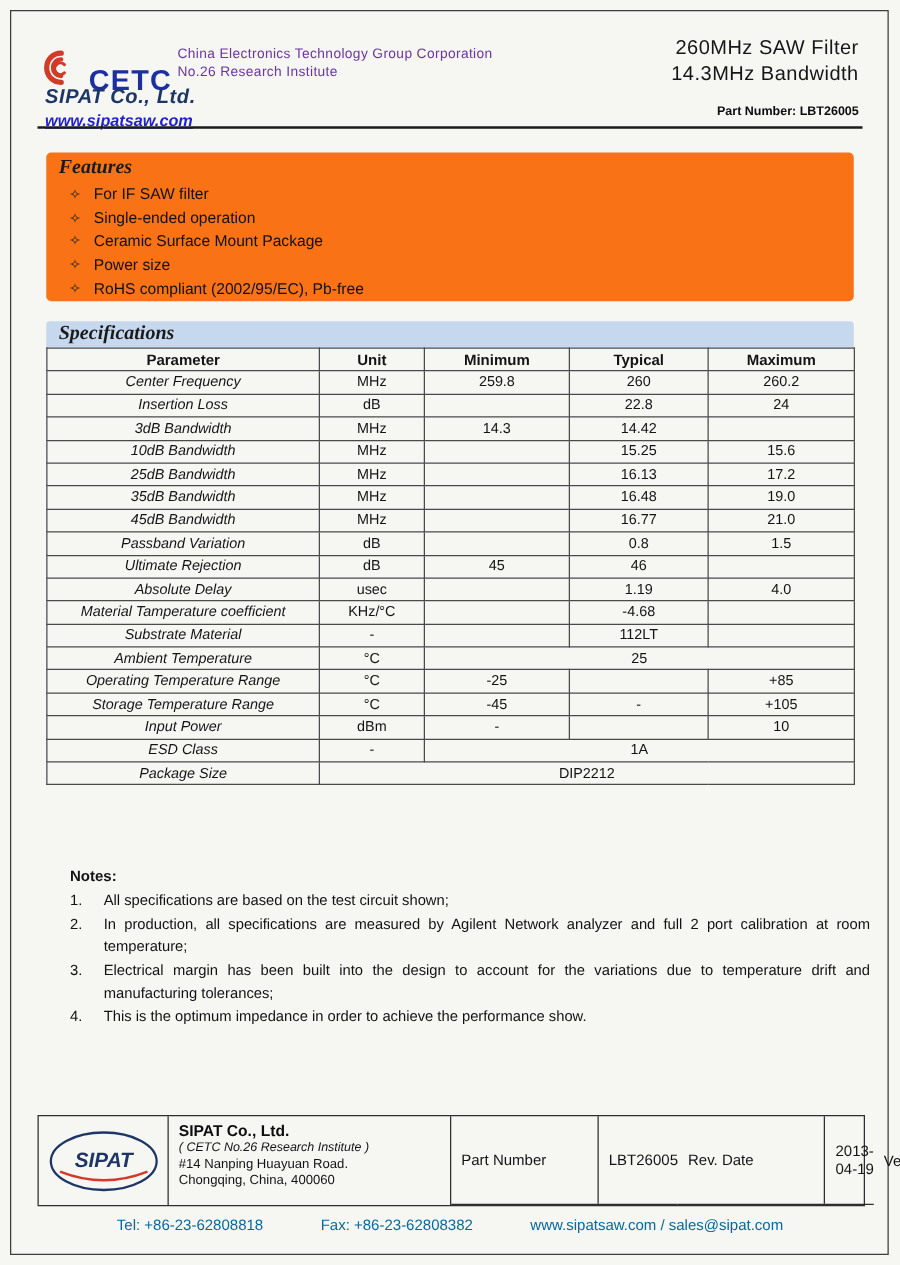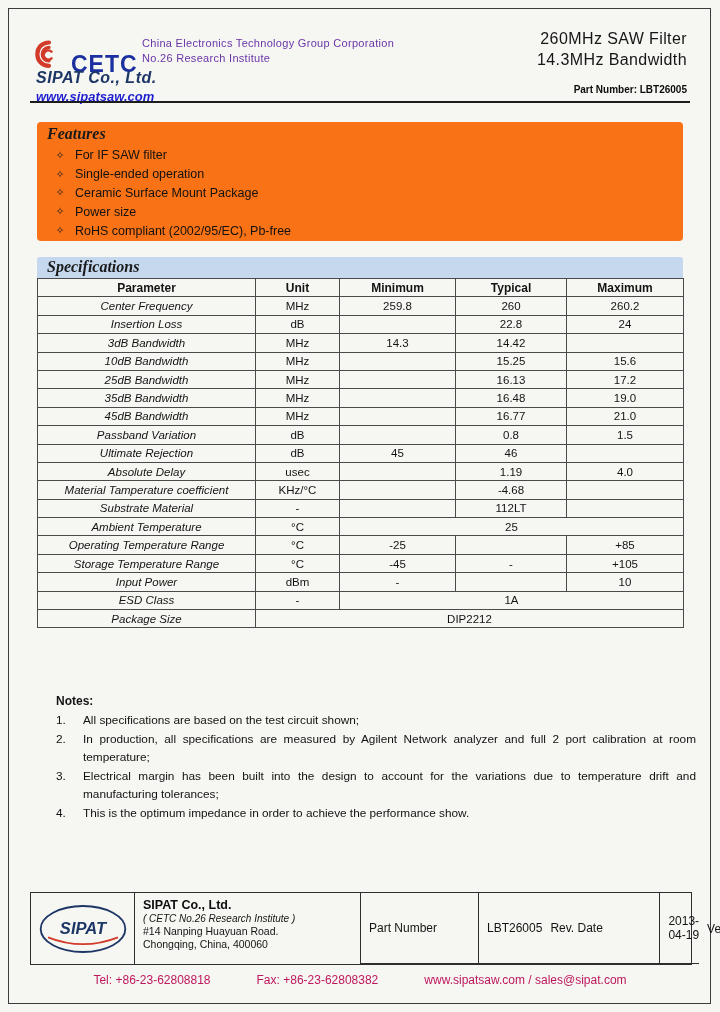--- a/index.html
+++ b/index.html
@@ -54,21 +54,21 @@
   .fc-name { font-size:12.5px; font-weight:bold; color:#0e0e0e; }
   .fc-sub { font-size:10px; font-style:italic; margin-top:1px; }
   .fc-addr { font-size:10.5px; margin-top:1px; }
   .meta-cell { flex:1; display:flex; flex-direction:row; }
   .meta-row { flex:1; display:flex; border-bottom:1px solid #2e2e2e; }
   .meta-row:last-child { border-bottom:none; }
   .meta-label { width:118px; flex:none; border-right:1px solid #2e2e2e; display:flex; align-items:center; padding-left:8px; font-size:12px; }
   .meta-value { flex:1; display:flex; align-items:center; padding-left:8px; font-size:12px; }
   .meta-ver { width:96px; flex:none; border-right:1px solid #2e2e2e; display:flex; align-items:center; padding-left:8px; font-size:12px; }
   .meta-page { flex:1; display:flex; align-items:center; gap:28px; padding-left:10px; font-size:12px;font-family:Liberation Mono, monospace; }
-  .contact-line { position:absolute; left:0; top:973px; width:720px; display:flex; justify-content:center; gap:46px; font-size:12px; color:#be185d; }
+  .contact-line { position:absolute; left:0; top:973px; width:720px; display:flex; justify-content:center; gap:46px; font-size:12px; color:#0369a1; }
   .contact-line .link { cursor:pointer; }
 </style>
 </head>
 <body>
 
 <div class="border-frame"></div>
 
 <div class="cetc-row">
   <svg viewBox="0 0 36 36" width="30" height="30">
     <path d="M18 3 C10 3 4 9 4 17 c0 8 6 14 14 14" fill="none" stroke="#d23a2a" stroke-width="5" stroke-linecap="round"></path>

